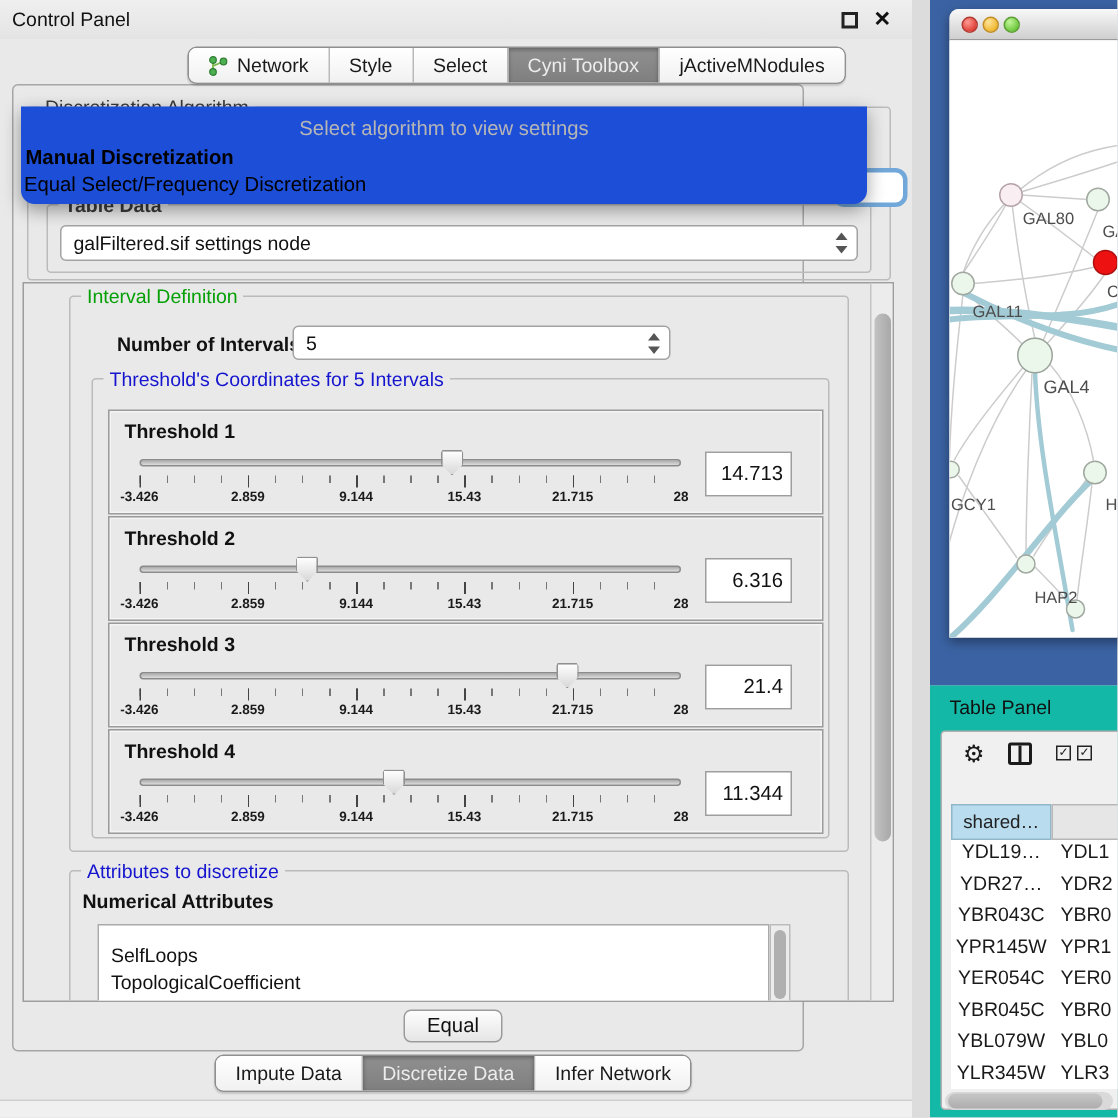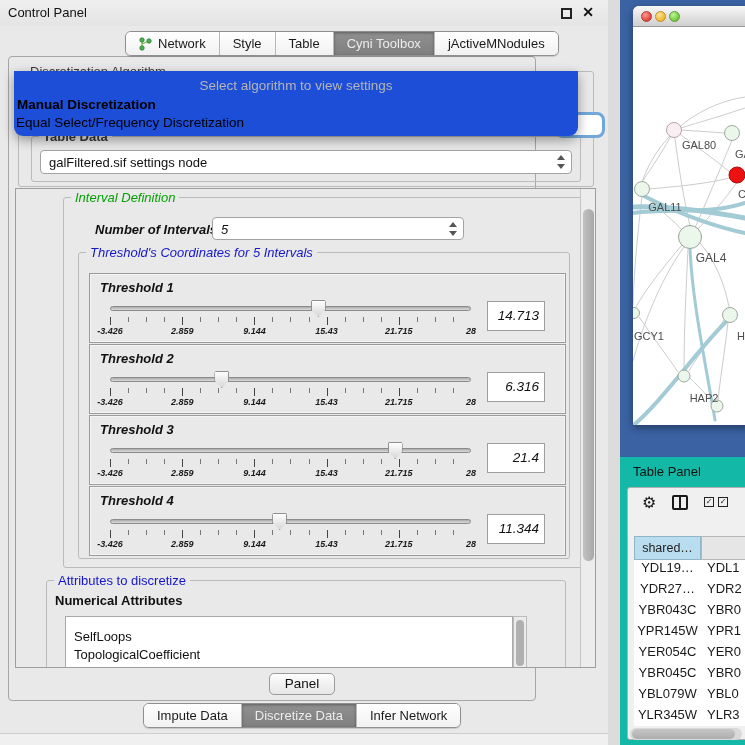--- a/index.html
+++ b/index.html
@@ -167,21 +167,21 @@
             <circle cx="3" cy="3" r="2.2" fill="#4caf50" stroke="#2e7d32" stroke-width="0.8"></circle>
             <circle cx="3" cy="11" r="2.2" fill="#4caf50" stroke="#2e7d32" stroke-width="0.8"></circle>
             <circle cx="10" cy="4" r="2.2" fill="#4caf50" stroke="#2e7d32" stroke-width="0.8"></circle>
           </svg></span>
         <span>Network</span>
       </span>
       <span class="seg">
         <span>Style</span>
       </span>
       <span class="seg">
-        <span>Table</span>
+        <span>Select</span>
       </span>
       <span class="seg active">
         <span>Cyni Toolbox</span>
       </span>
       <span class="seg">
         <span>jActiveMNodules</span>
       </span>
     </div>
 
   <div class="main-panel">
@@ -194,21 +194,21 @@
         <span class="legend dark" style="font-weight:600;">Table Data</span>
         <div class="combo" style="left:8px; right:8px; top:13px; height:24px;">
           <span class="val">galFiltered.sif settings node</span>
           <span class="stepper"></span>
         </div>
       </div>
     </div>
 
     <div class="scroll-area">
 
-      <div class="group" style="left:47px; top:8px; width:520px; height:371px;font-style:italic;">
+      <div class="group" style="left:30px; top:8px; width:520px; height:371px;">
         <span class="legend green">Interval Definition</span>
         <span style="position:absolute; left:31px; top:24px; font-size:13px; font-weight:bold; color:#111;">Number of Intervals</span>
         <div class="combo" style="left:148px; top:19px; width:252px; height:23px;">
           <span class="val">5</span>
           <span class="stepper"></span>
         </div>
         <div class="group" style="left:14px; top:54px; width:492px; height:307px;">
           <span class="legend blue">Threshold's Coordinates for 5 Intervals</span>
           <div id="thr-list">
               <div class="thr-box" style="top: 20px;">
@@ -286,21 +286,21 @@
         <div class="attr-scroll">
           <div class="thumb"></div>
         </div>
       </div>
 
       <div class="vscroll">
         <div class="thumb" style="top:20px; height:352px;"></div>
       </div>
     </div>
 
-    <div class="apply-btn">Panel</div>
+    <div class="apply-btn">Equal</div>
   </div>
 
   <div class="seg-bar bottom-tabs" id="bottom-tabs">
       <span class="seg">
         <span>Impute Data</span>
       </span>
       <span class="seg active">
         <span>Discretize Data</span>
       </span>
       <span class="seg">

